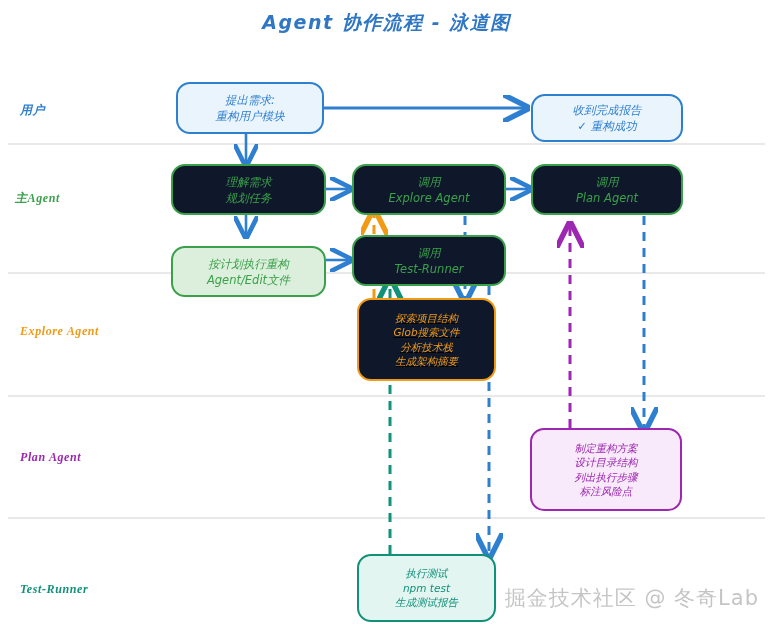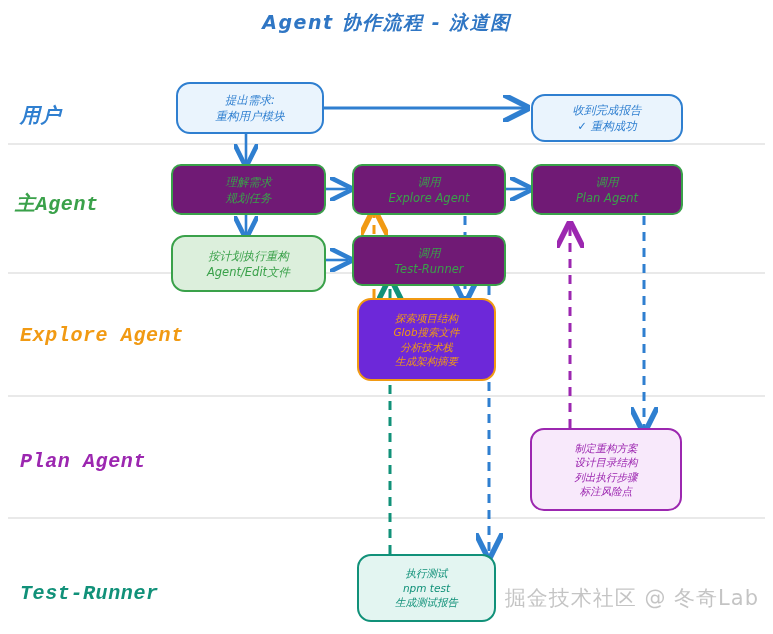--- a/index.html
+++ b/index.html
@@ -39,22 +39,22 @@
     position: absolute;
     left: 8px;
     width: 757px;
     height: 2px;
     background: #e9e9e9;
   }
 
   
   .lane-label {
     position: absolute;
-    font-family: Liberation Mono, monospace;
-    font-size: 20px;
+    font-family: Liberation Serif, serif;
+    font-size: 12px;
     font-style: italic;
     font-weight: bold;
     letter-spacing: 0.6px;
     white-space: nowrap;
   }
 
   
   .node {
     position: absolute;
     box-sizing: border-box;
@@ -73,25 +73,25 @@
     font-size: 11.5px;
     font-style: italic;
     line-height: 16px;
     white-space: nowrap;
   }
   .node.small .line { font-size: 10.5px; line-height: 14.5px; }
 
   
   .blue   { border-color: #2f7fd0; background: #eaf4fd; }
   .blue   .line { color: #2f7fd0; }
-  .green  { border-color: #3aa14a; background: #701a75; border-radius: 10px; }
+  .green  { border-color: #3aa14a; background: #0f172a; }
   .green  .line { color: #3aa14a; }
   .green2 { border-color: #3aa14a; background: #dcefdc; }
   .green2 .line { color: #3aa14a; }
-  .orange { border-color: #f19a13; background: #6d28d9; }
+  .orange { border-color: #f19a13; background: #0f172a; text-decoration: underline; }
   .orange .line { color: #f19a13; }
   .purple { border-color: #9c27b0; background: #f8e9fb; }
   .purple .line { color: #9c27b0; }
   .teal   { border-color: #119179; background: #e3f5f1; }
   .teal   .line { color: #119179; }
 
   
   #arrows {
     position: absolute;
     left: 0; top: 0;
@@ -218,21 +218,21 @@
   <div class="node green" style="left:352px; top:164px; width:154px; height:51px;">
     <div class="line">调用</div>
     <div class="line">Explore Agent</div>
   </div>
 
   <div class="node green" style="left:531px; top:164px; width:152px; height:51px;">
     <div class="line">调用</div>
     <div class="line">Plan Agent</div>
   </div>
 
-  <div class="node green2" style="left:171px; top:235px; width:155px; height:57px;">
+  <div class="node green2" style="left:171px; top:246px; width:155px; height:51px;">
     <div class="line">按计划执行重构</div>
     <div class="line">Agent/Edit文件</div>
   </div>
 
   <div class="node green" style="left:352px; top:235px; width:154px; height:51px;">
     <div class="line">调用</div>
     <div class="line">Test-Runner</div>
   </div>
 
   <div class="node orange small" style="left:357px; top:298px; width:139px; height:83px;">

